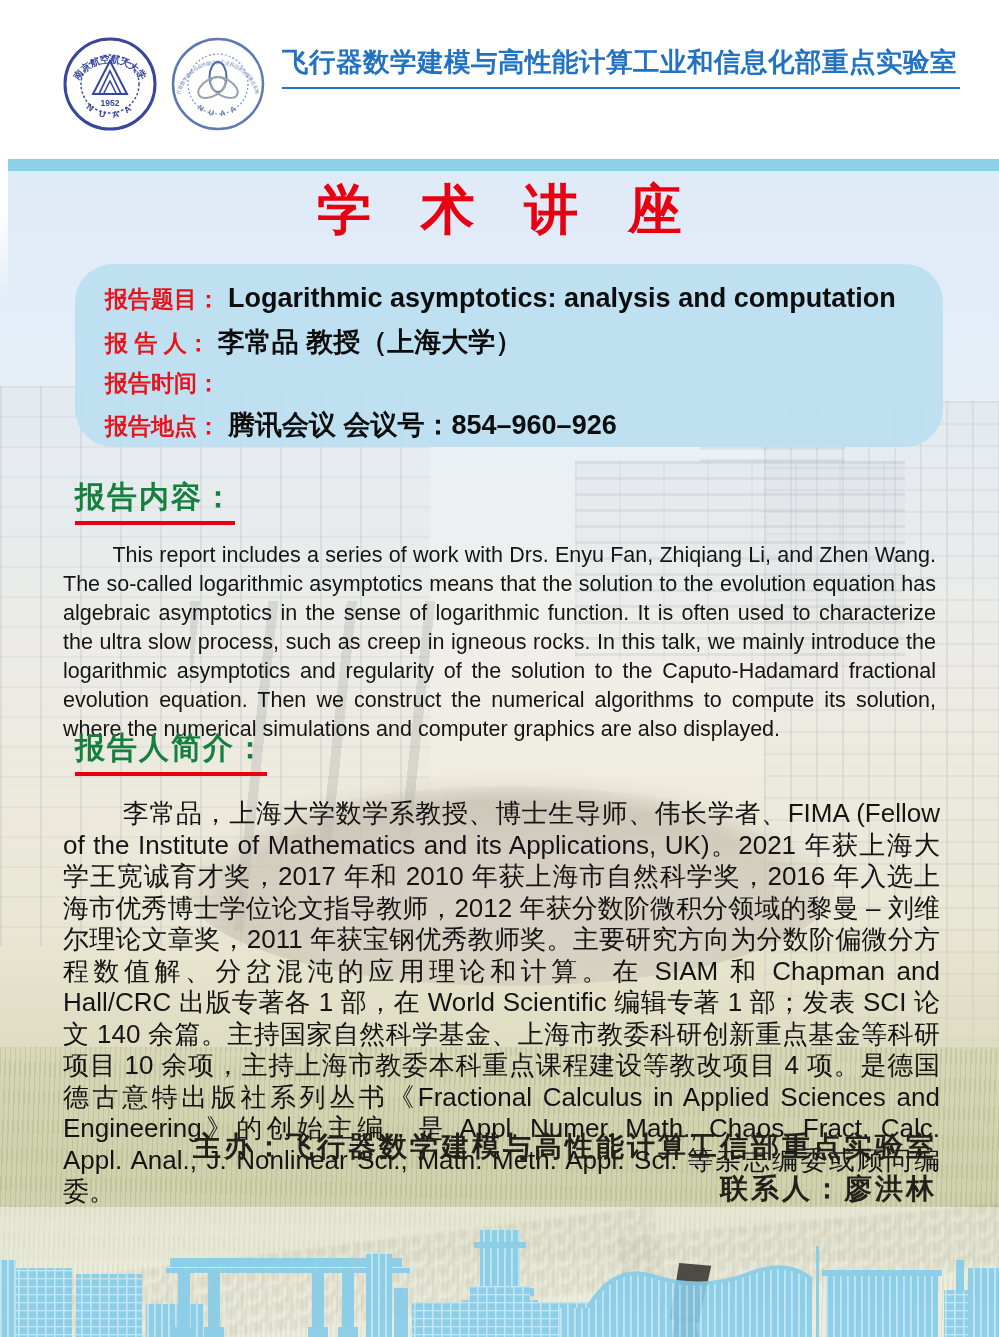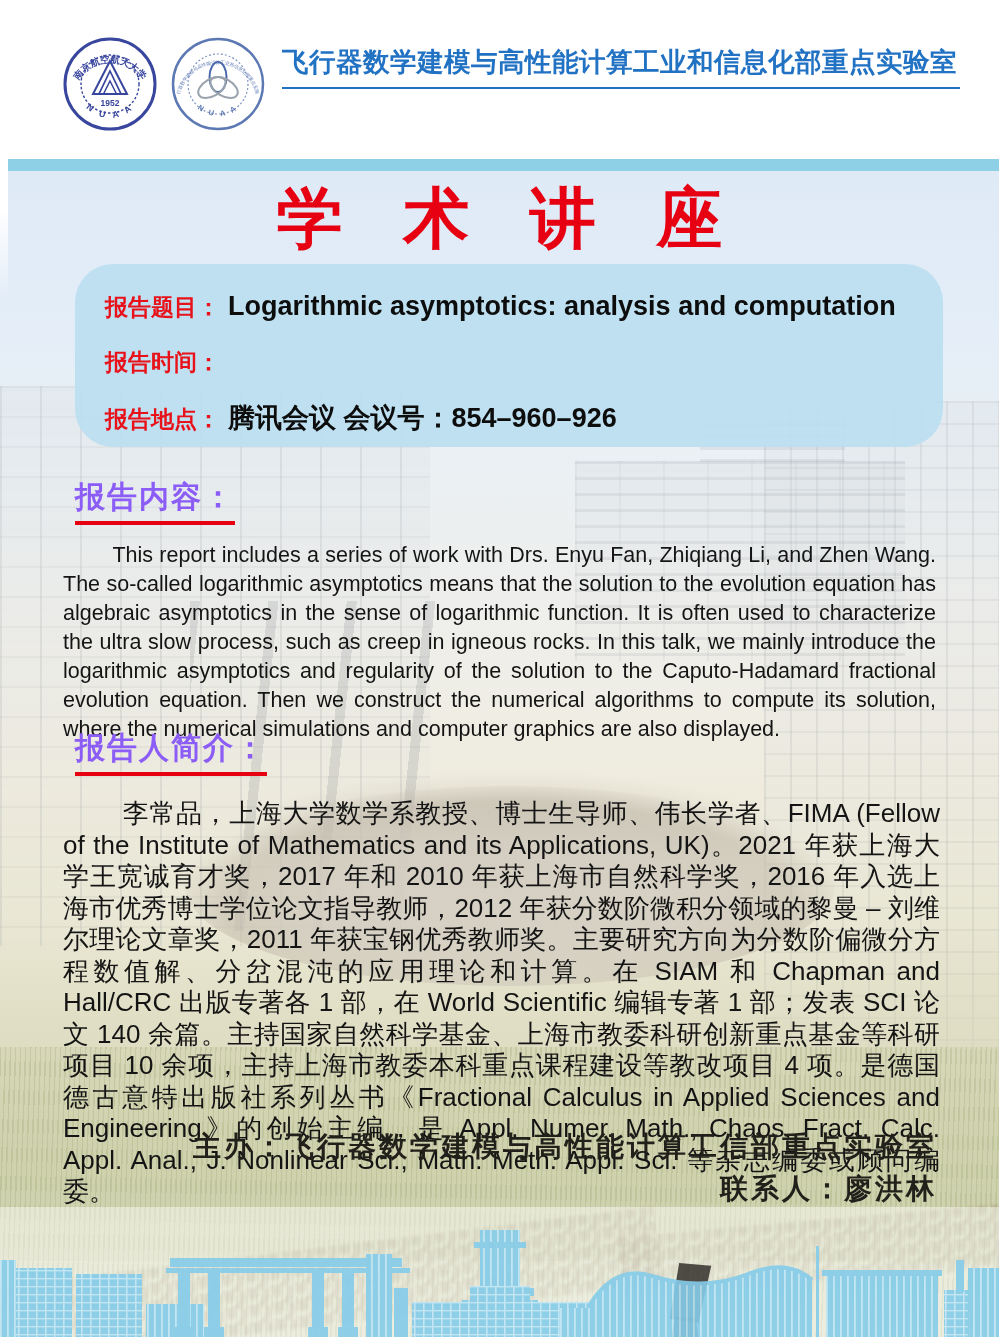--- a/index.html
+++ b/index.html
@@ -58,30 +58,30 @@
     background:
       repeating-linear-gradient(92deg,rgba(118,134,66,.22) 0 1.5px,transparent 1.5px 5px),
       linear-gradient(180deg,rgba(188,196,148,.25),rgba(186,194,142,.45) 45%,rgba(208,212,178,.5));}
   .grass-wash{position:absolute;left:0;right:0;bottom:0;height:130px;background:rgba(255,255,255,.45);}
   .bench-a{position:absolute;left:652px;top:1092px;width:80px;height:70px;background:rgba(44,42,36,.82);
     clip-path:polygon(34% 0,74% 4%,58% 86%,22% 80%);filter:blur(.6px);}
   .bench-b{position:absolute;left:668px;top:1146px;width:34px;height:32px;background:rgba(40,38,32,.78);
     clip-path:polygon(20% 0,80% 0,95% 100%,5% 100%);filter:blur(.6px);}
   
   .lecture-title{position:absolute;left:0;right:0;top:174px;margin:0;text-align:center;
-    color:#e60012;font-size:66px;font-weight:800;letter-spacing:0.32em;text-indent:0.32em;white-space:nowrap;}
+    color:#e60012;font-size:54px;font-weight:800;letter-spacing:0.32em;text-indent:0.32em;white-space:nowrap;}
   
   .info-card{position:absolute;left:75px;top:264px;width:868px;height:183px;border-radius:38px;
     background:rgba(187,222,240,.92);box-sizing:border-box;padding:13px 0 0 30px;
     display:flex;flex-direction:column;justify-content:space-around;}
   .info-row{display:flex;align-items:baseline;line-height:1;}
   .info-label{color:#e8121a;font-size:23px;font-weight:700;white-space:pre;}
   .info-value{color:#0d0d0d;font-size:27px;font-weight:700;margin-left:8px;white-space:nowrap;}
   
-  .sec-heading{position:absolute;margin:0;color:#8b5cf6;font-size:30px;font-weight:800;
+  .sec-heading{position:absolute;margin:0;color:#15803d;font-size:30px;font-weight:800;
     letter-spacing:2px;border-bottom:4px solid #e60012;padding-bottom:3px;display:inline-block;text-align:center;}
   .h-abstract{left:75px;top:477px;}
   .h-bio{left:75px;top:728px;}
   .para{position:absolute;margin:0;color:#141414;text-align:justify;}
   .abstract{left:63px;top:541px;width:873px;font-size:21.5px;line-height:29px;text-indent:2.3em;}
   .bio{left:63px;top:798px;width:877px;font-size:26px;line-height:31.5px;text-indent:2.3em;}
   
   .contact{position:absolute;right:62px;top:1126px;text-align:right;
     font-family:"DejaVu Serif",serif;color:#22201a;font-weight:600;font-size:28px;line-height:42px;
     letter-spacing:3px;white-space:nowrap;}
@@ -158,20 +158,24 @@
   <div class="left-strip"></div>
 
   <h1 class="lecture-title">学 术 讲 座</h1>
 
   <div class="info-card">
     <div class="info-row">
       <span class="info-label">报告题目：</span>
       <span class="info-value">Logarithmic asymptotics: analysis and computation</span>
     </div>
     <div class="info-row">
+      <span class="info-label">报 告 人：</span>
+      <span class="info-value">李常品 教授（上海大学）</span>
+    </div>
+    <div class="info-row">
       <span class="info-label">报告时间：</span>
     </div>
     <div class="info-row">
       <span class="info-label">报告地点：</span>
       <span class="info-value">腾讯会议 会议号：854–960–926</span>
     </div>
   </div>
 
   <h2 class="sec-heading h-abstract">报告内容：</h2>
   <p class="para abstract">This report includes a series of work with Drs. Enyu Fan, Zhiqiang Li, and Zhen Wang. The so-called logarithmic asymptotics means that the solution to the evolution equation has algebraic asymptotics in the sense of logarithmic function. It is often used to characterize the ultra slow process, such as creep in igneous rocks. In this talk, we mainly introduce the logarithmic asymptotics and regularity of the solution to the Caputo-Hadamard fractional evolution equation. Then we construct the numerical algorithms to compute its solution, where the numerical simulations and computer graphics are also displayed.</p>

